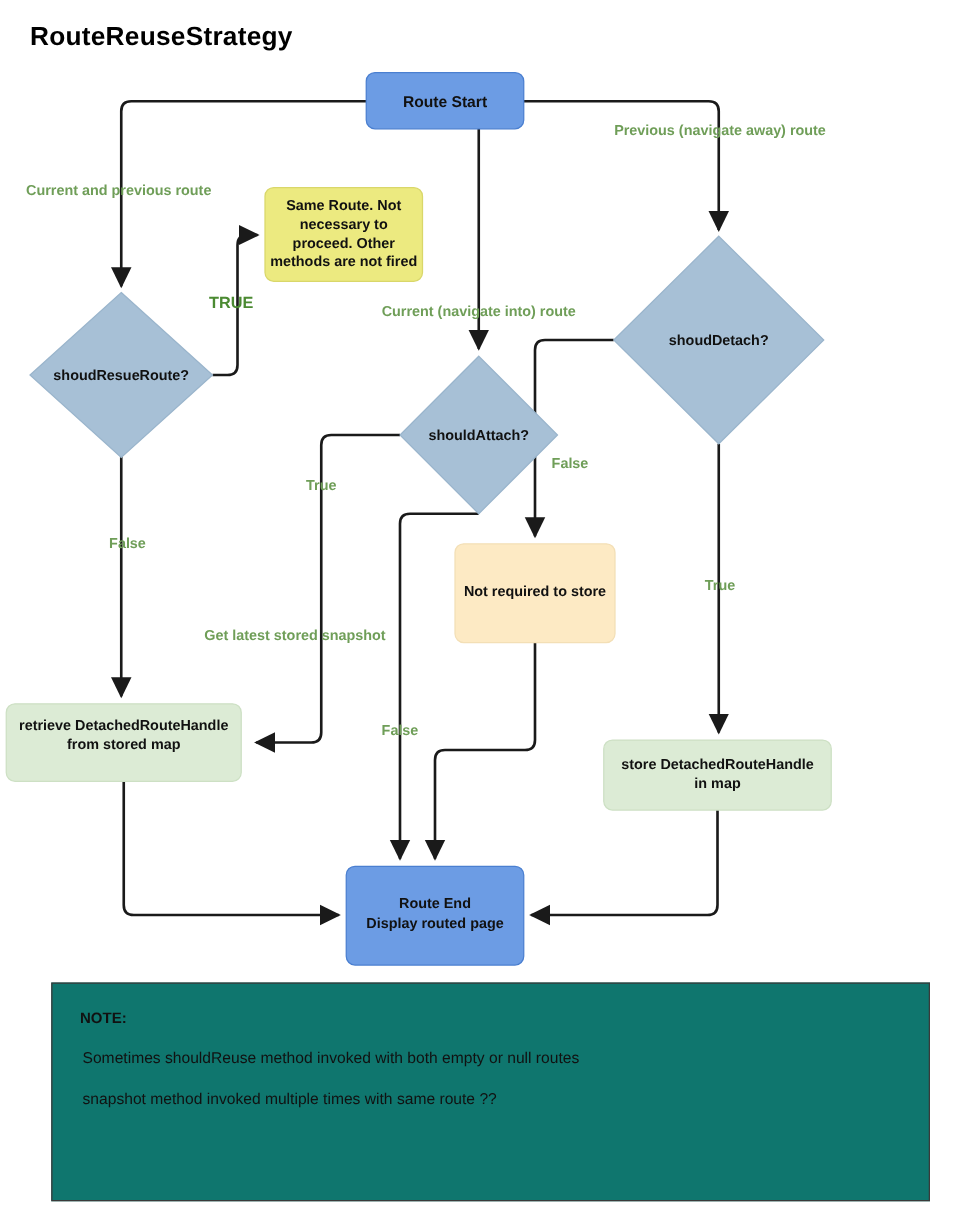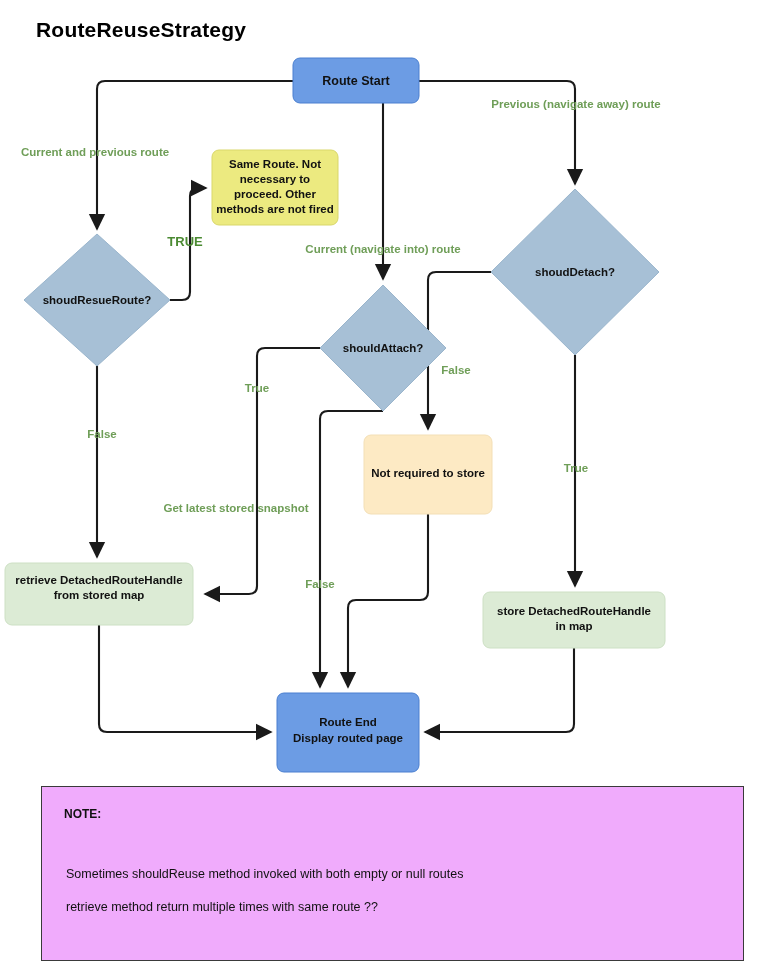--- a/index.html
+++ b/index.html
@@ -20,21 +20,20 @@
     height: 978px;
   }
   .page-title {
     position: absolute;
     left: 24px;
     top: 18px;
     font-size: 21px;
     font-weight: bold;
     color: #000000;
     letter-spacing: 0.2px;
-    margin-left: 12px;
   }
   svg#flow {
     position: absolute;
     left: 0;
     top: 0;
     width: 762px;
     height: 978px;
   }
   .node-label {
     font-family: "Liberation Sans", sans-serif;
@@ -66,38 +65,37 @@
     stroke-linejoin: round;
     stroke-linecap: butt;
   }
   .note-box {
     position: absolute;
     left: 41px;
     top: 786px;
     width: 703px;
     height: 175px;
     border: 1.6px solid #3a3a3a;
-    background: #f0abfc;
+    background: #0f766e;
     box-sizing: border-box;
   }
   .note-title {
     position: absolute;
     left: 22px;
     top: 20px;
     font-size: 12px;
     font-weight: bold;
     color: #111111;
   }
   .note-line {
     position: absolute;
     left: 24px;
     font-size: 12.5px;
     color: #111111;
     white-space: nowrap;
-    margin-top: 28px;
   }
   .note-line.l1 { top: 52px; }
   .note-line.l2 { top: 85px; }
   .note-line.l3 { top: 118px; }
 </style>
 </head>
 <body>
 
 <div id="diagram-root">
 
@@ -203,16 +201,16 @@
 
     <text class="edge-label" x="456" y="371" text-anchor="middle">False</text>
 
     <text class="edge-label" x="576" y="469" text-anchor="middle">True</text>
 
   </svg>
 
   <div class="note-box">
     <div class="note-title">NOTE:</div>
     <div class="note-line l1">Sometimes shouldReuse method invoked with both empty or null routes</div>
-    <div class="note-line l2">retrieve method return multiple times with same route ??</div>
+    <div class="note-line l2">snapshot method invoked multiple times with same route ??</div>
   </div>
 
 </div>
 
 </body></html>

